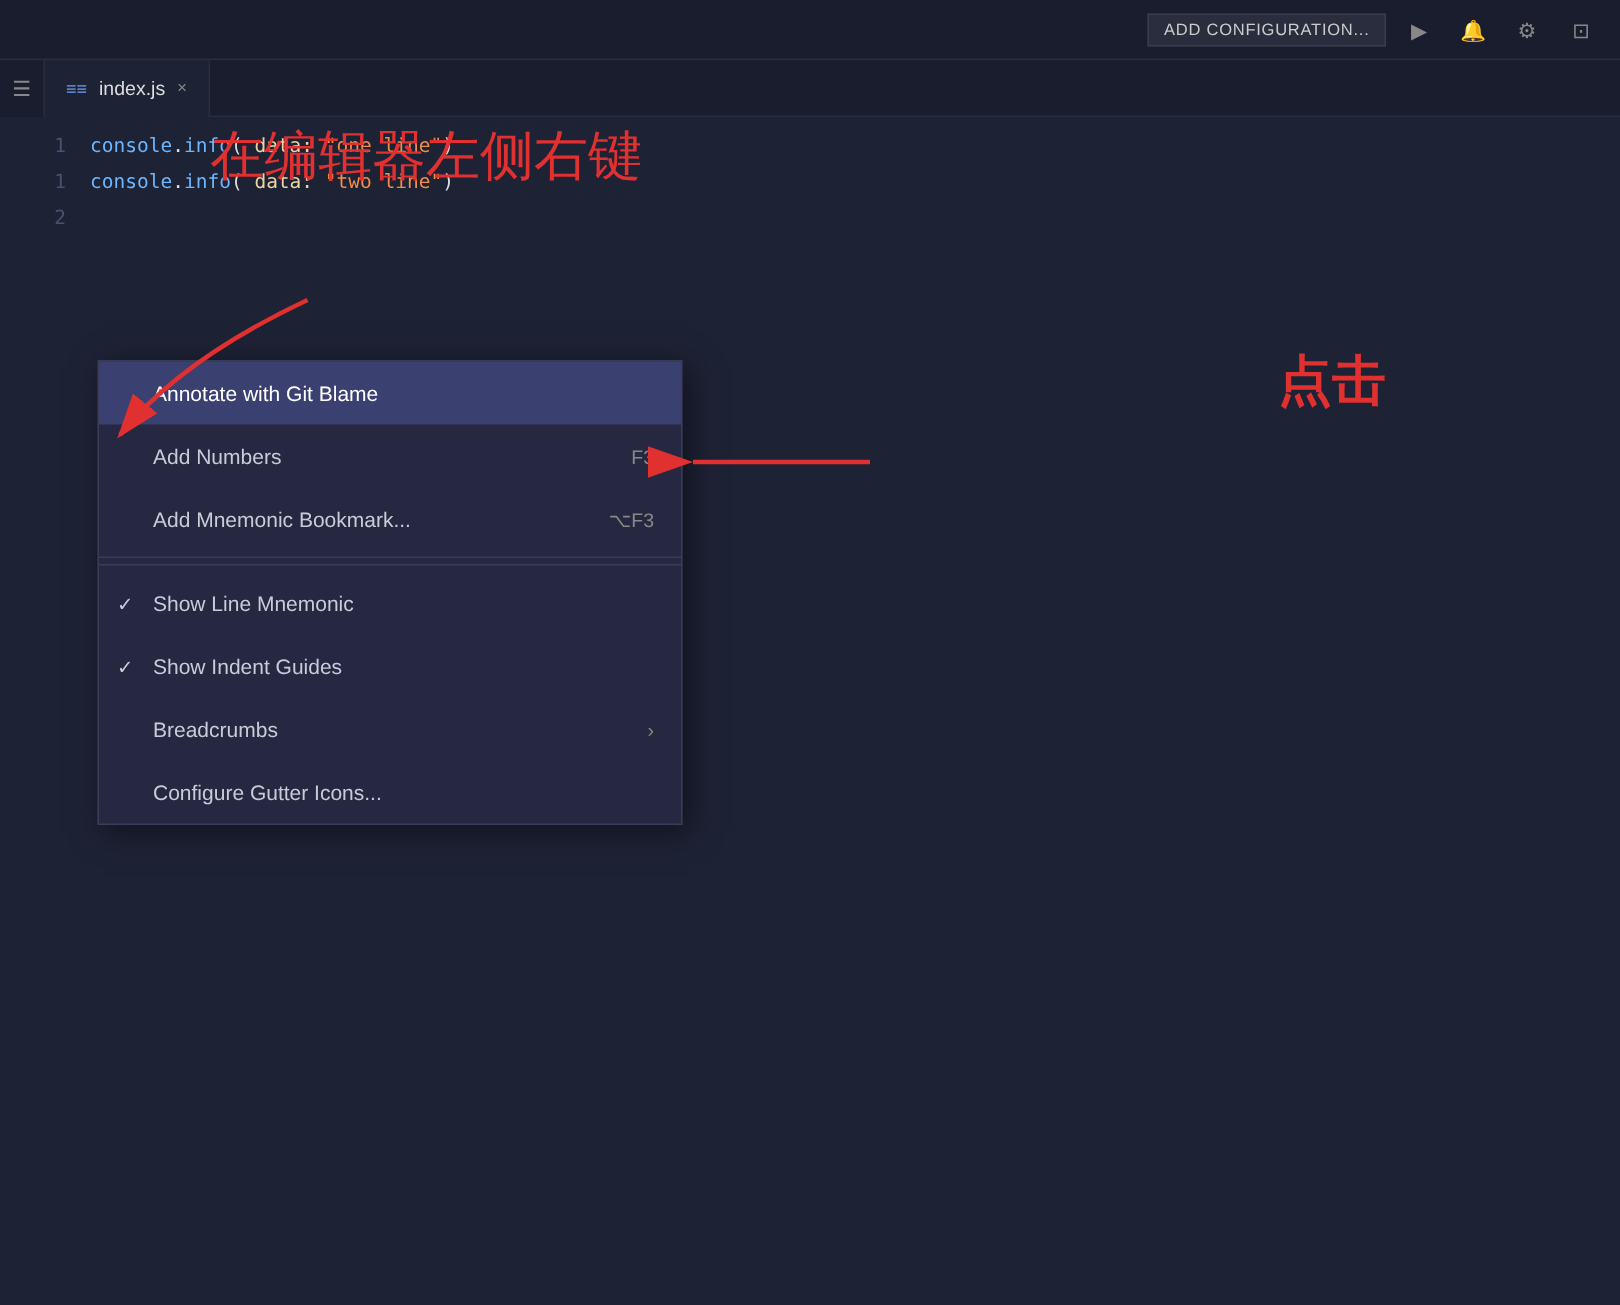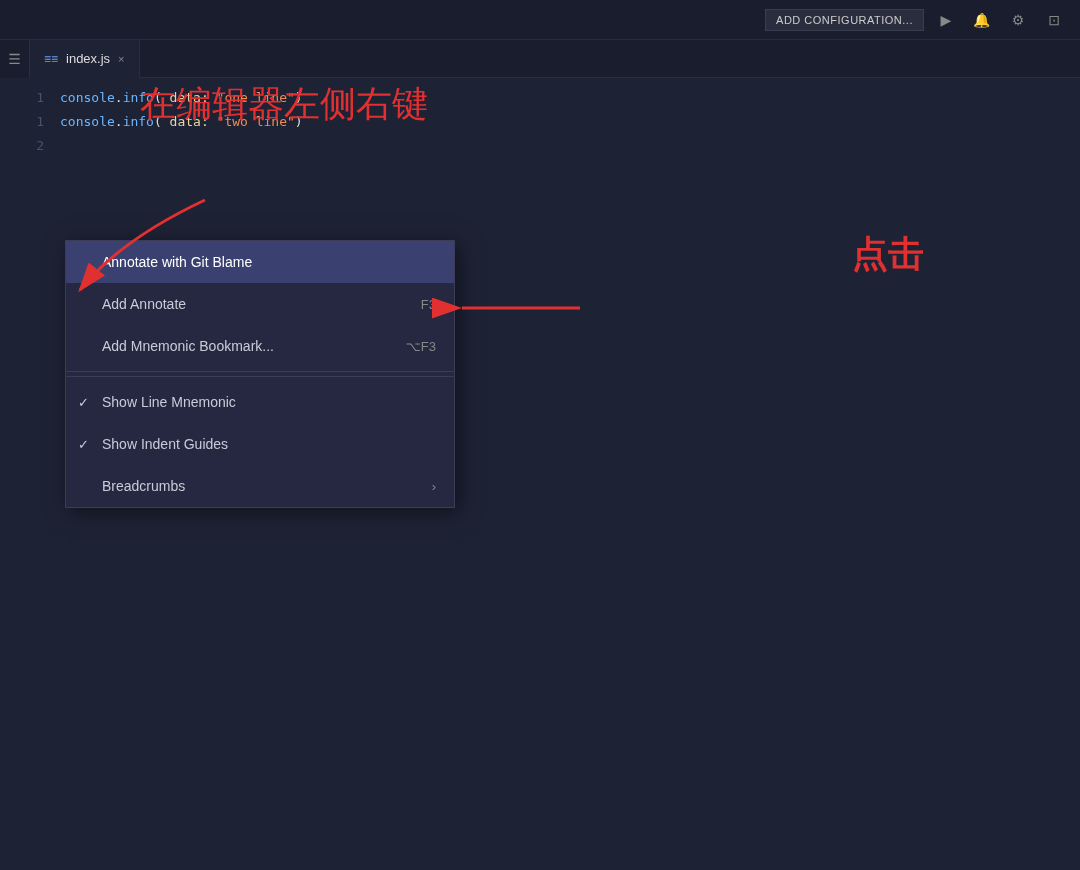--- a/index.html
+++ b/index.html
@@ -271,40 +271,43 @@
     </div>
     <div class="code-line">&nbsp;</div>
   </div>
 </div>
 
 <div class="context-menu" id="context-menu">
 <div class="menu-item active">
       <span>Annotate with Git Blame</span>
     </div>
     <div class="menu-item">
-      <span>Add Annotate</span>
+      <span>Add Numbers</span>
       <span class="shortcut">F3</span>
     </div>
     <div class="menu-item">
       <span>Add Mnemonic Bookmark...</span>
       <span class="shortcut">⌥F3</span>
     </div>
     <div class="menu-divider"></div>
     <div class="menu-divider"></div>
     <div class="menu-item">
       <span class="check-icon">✓</span>
       <span>Show Line Mnemonic</span>
     </div>
     <div class="menu-item">
       <span class="check-icon">✓</span>
       <span>Show Indent Guides</span>
     </div>
     <div class="menu-item">
       <span>Breadcrumbs</span>
       <span class="arrow-right">›</span>
+    </div>
+    <div class="menu-item">
+      <span>Configure Gutter Icons...</span>
     </div>
   </div>
 
 <svg class="arrows-layer">
 
   <defs>
     <marker id="arrowhead1" markerWidth="10" markerHeight="7" refX="9" refY="3.5" orient="auto">
       <polygon points="0 0, 10 3.5, 0 7" fill="#e03030"></polygon>
     </marker>
     <marker id="arrowhead2" markerWidth="10" markerHeight="7" refX="0" refY="3.5" orient="auto">

